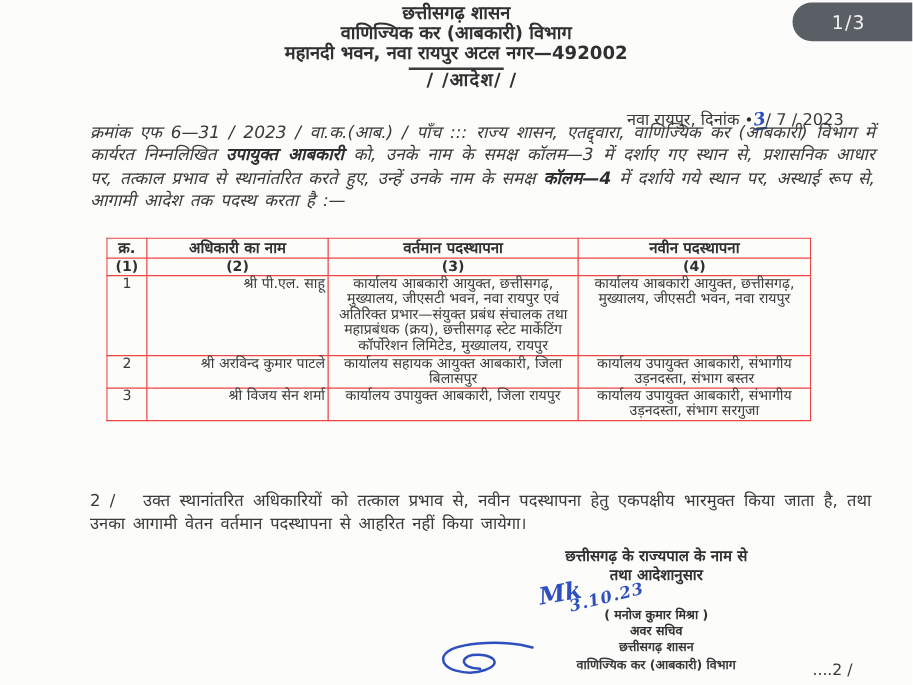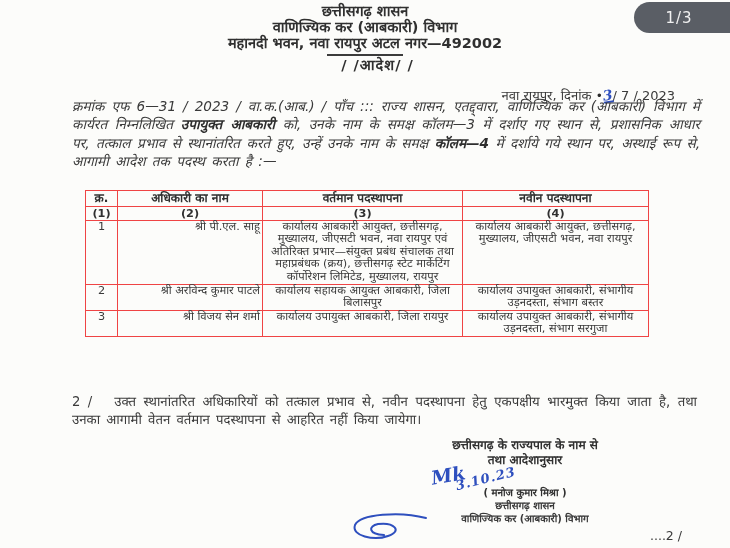--- a/index.html
+++ b/index.html
@@ -146,20 +146,21 @@
   </div>
 
   <div class="sigblock">
     <div class="s">छत्तीसगढ़ के राज्यपाल के नाम से</div>
     <div class="s">तथा आदेशानुसार</div>
     <div class="hand-sign">
       <span class="hand-initials">Mk</span>
       <span class="hand-date">3.10.23</span>
     </div>
     <div class="n">( मनोज कुमार मिश्रा )</div>
+    <div class="n">अवर सचिव</div>
     <div class="n plain">छत्तीसगढ़ शासन</div>
     <div class="n plain">वाणिज्यिक कर (आबकारी) विभाग</div>
   </div>
 
   <svg class="scribble" width="82" height="32" viewBox="0 0 82 32">
     <path d="M78 7 C52 0 12 3 7 14 C3 25 26 30 40 25 C55 20 46 11 30 13 C20 15 20 23 36 24" fill="none" stroke="#2e4fbe" stroke-width="2" stroke-linecap="round"></path>
   </svg>
 
   <div class="pageref">....2 /</div>
 

